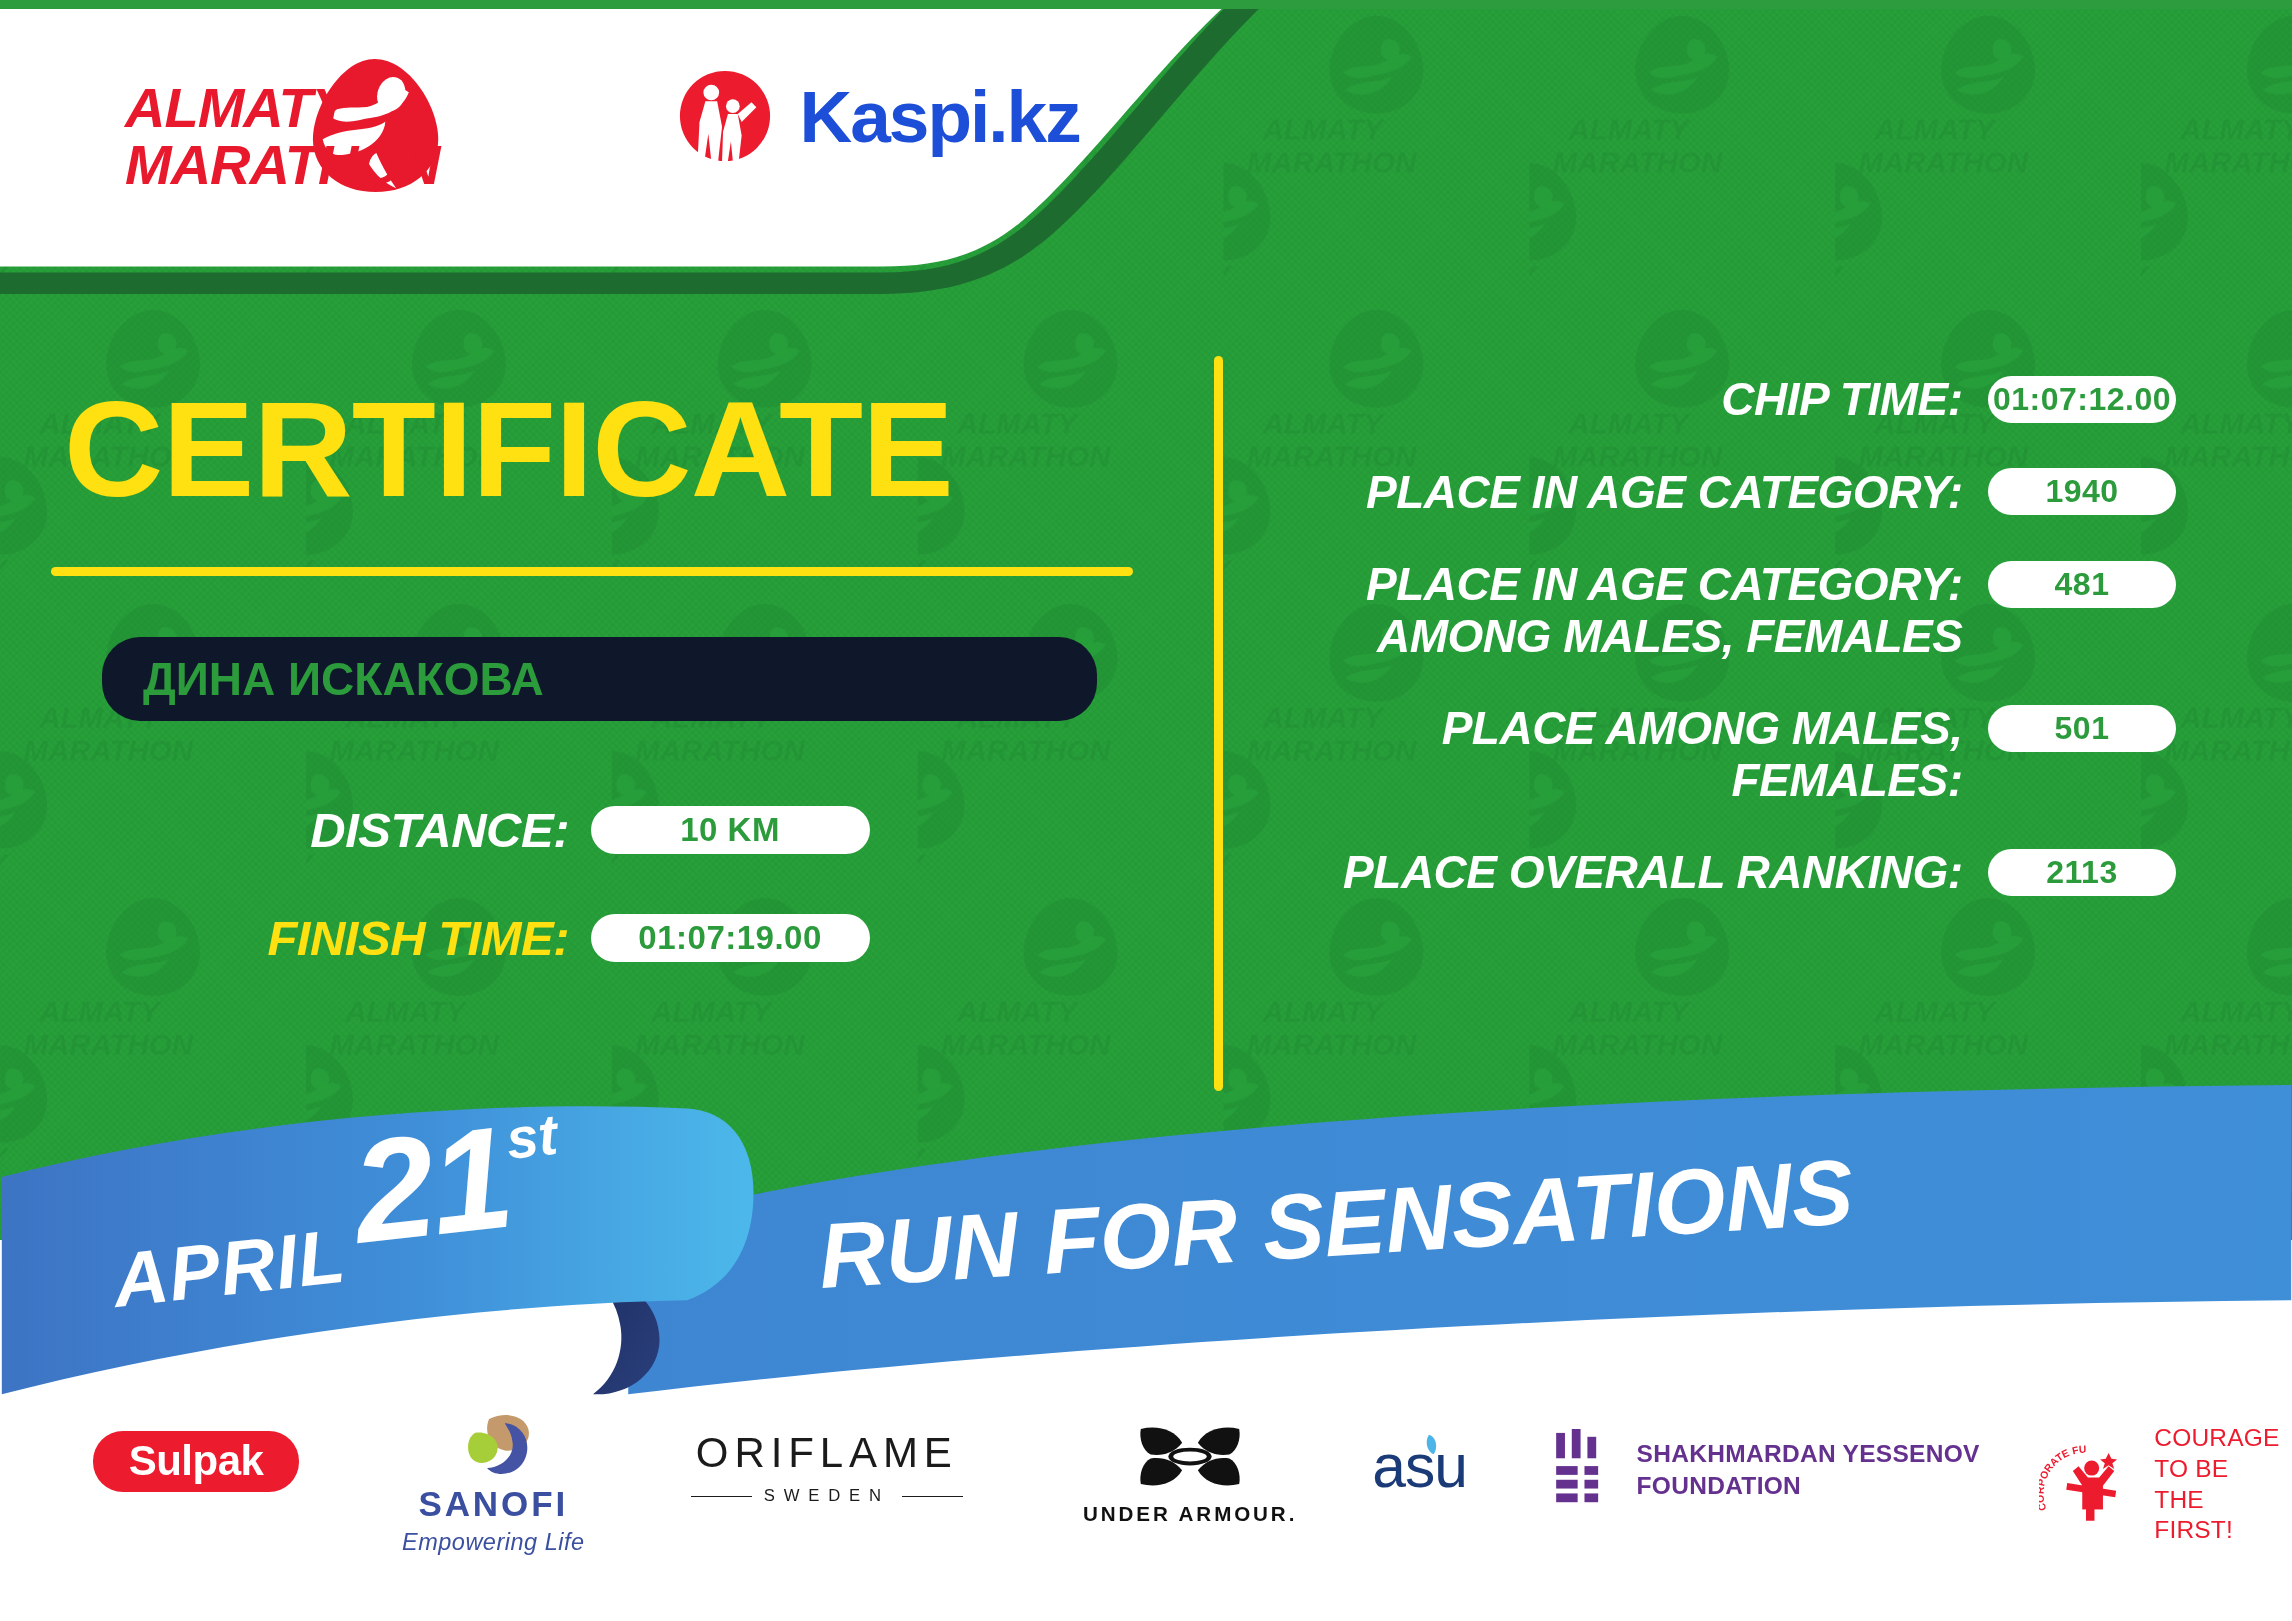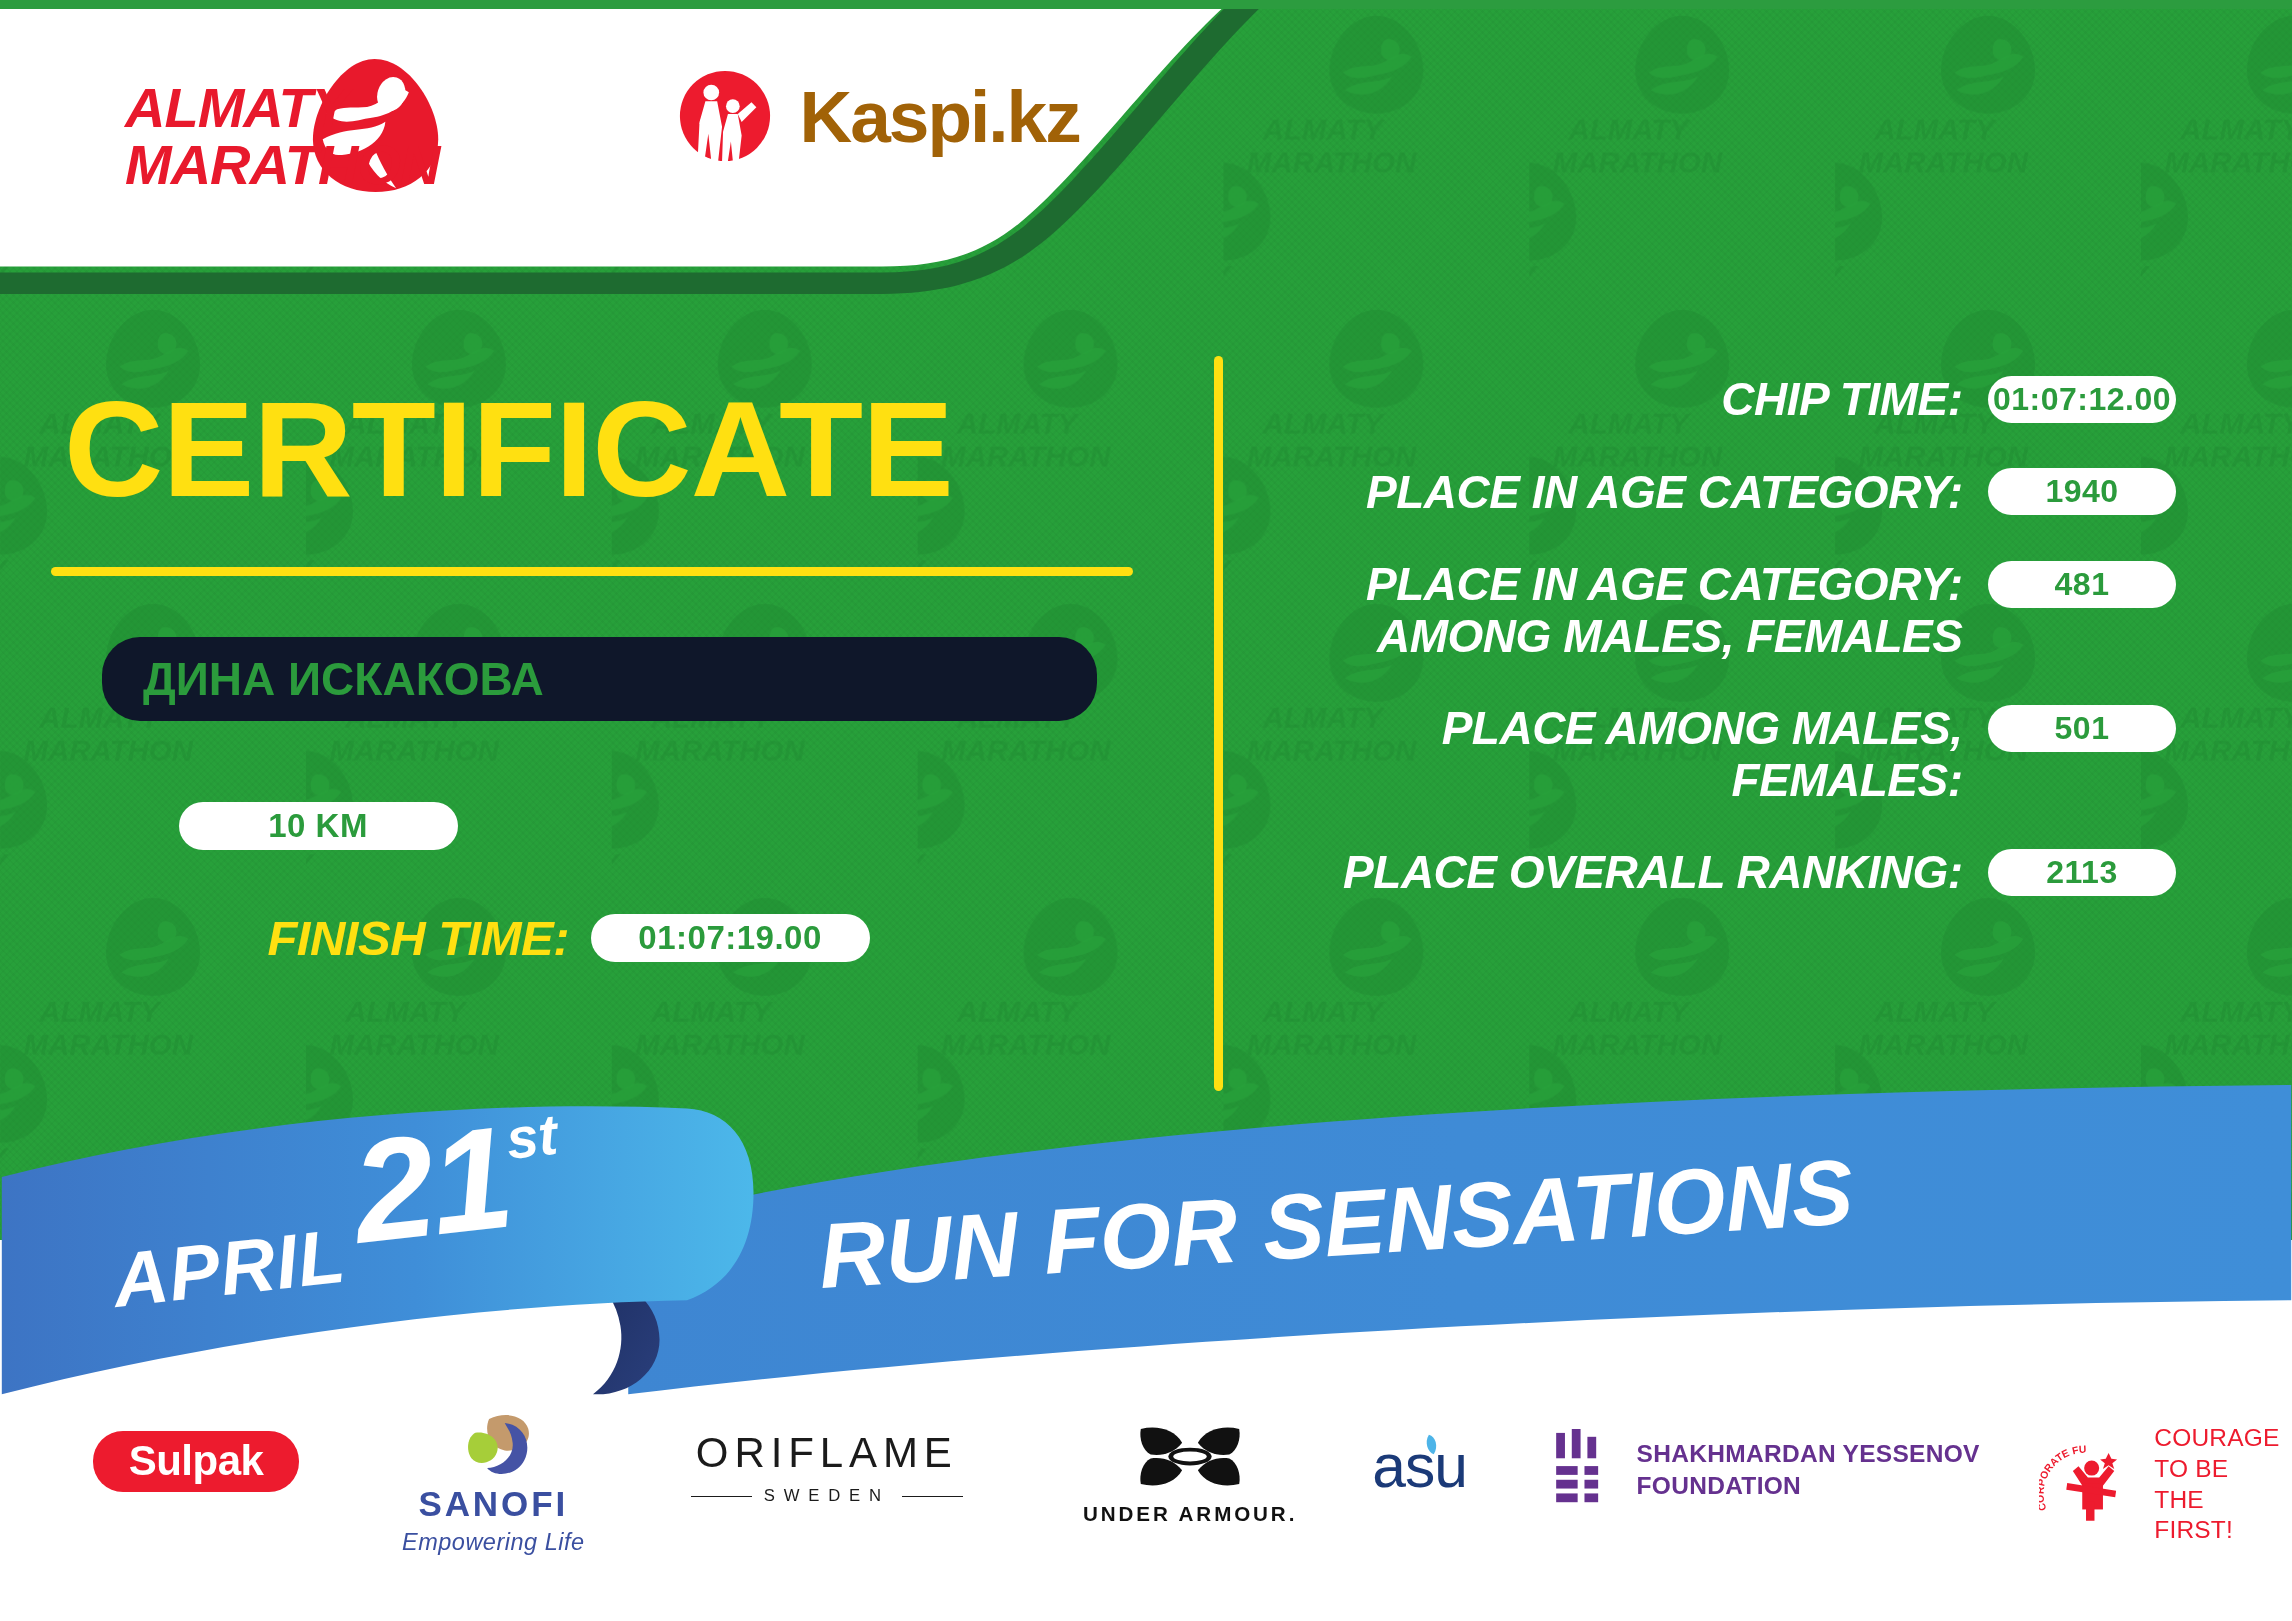--- a/index.html
+++ b/index.html
@@ -71,21 +71,21 @@
     font-family: "Liberation Sans", sans-serif;
     font-weight: bold; font-style: italic;
     font-size: 56px; line-height: 1.02;
     letter-spacing: -1px;
   }
   .kaspi-logo {
     position: absolute; left: 676px; top: 67px;
     display: flex; align-items: center; gap: 25.5px;
   }
   .kaspi-text {
-    color: #a16207;
+    color: #1d4ed8;
     font-weight: bold; font-size: 73px;
     letter-spacing: -2px;
   }
 
   
   .cert-title {
     position: absolute; left: 64px; top: 382px;
     color: #ffe011;
     font-weight: bold;
     font-size: 135px;
@@ -352,20 +352,21 @@
   </div>
 
   <div class="cert-title">CERTIFICATE</div>
   <div class="title-rule"></div>
 
   <div class="name-pill">
     <span class="name-text">ДИНА ИСКАКОВА</span>
   </div>
 
   <div class="left-row" id="row-distance">
+    <span class="lbl">DISTANCE:</span>
     <span class="pill">10 KM</span>
   </div>
 
   <div class="left-row" id="row-finish">
     <span class="lbl">FINISH TIME:</span>
     <span class="pill">01:07:19.00</span>
   </div>
 
   <div class="divider"></div>
 

